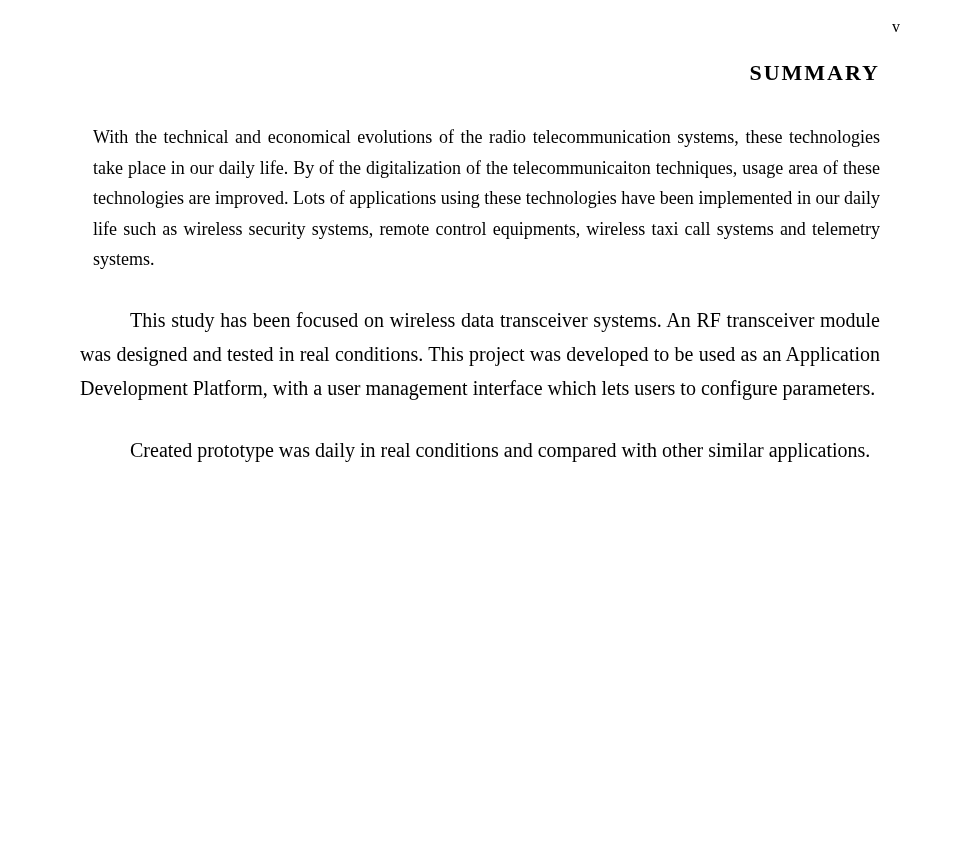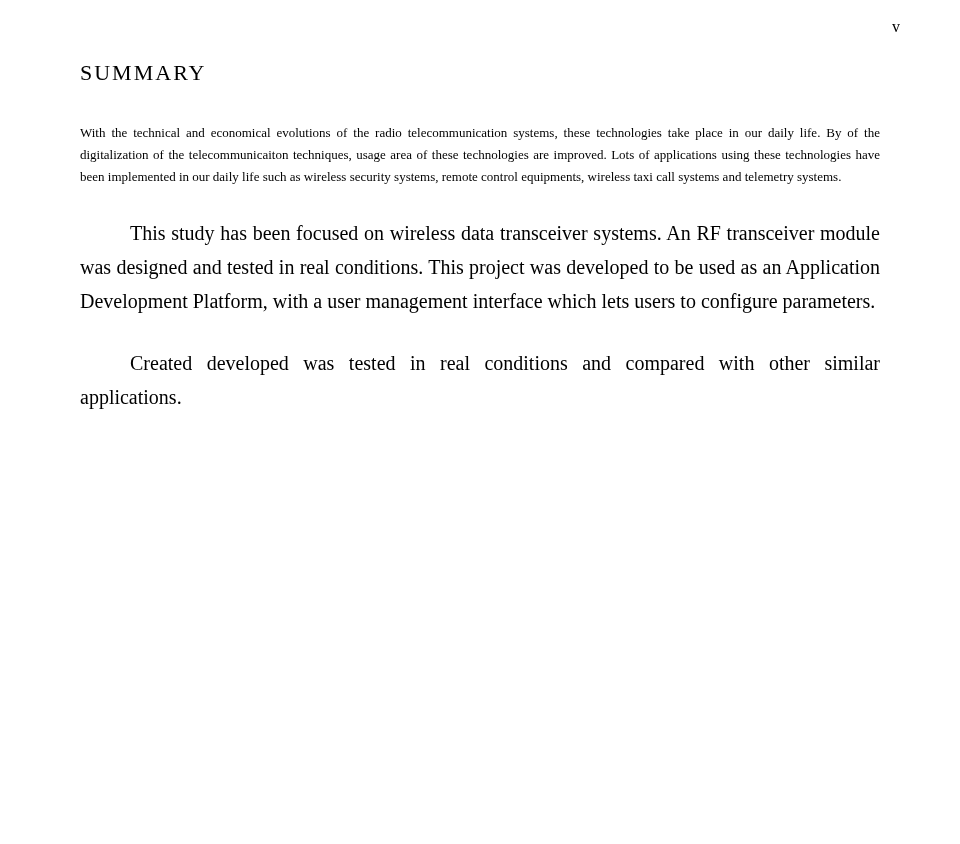--- a/index.html
+++ b/index.html
@@ -19,34 +19,35 @@
 
     .page-number {
       position: absolute;
       top: 18px;
       right: 60px;
       font-size: 16px;
       font-family: "Times New Roman", Times, serif;
     }
 
     .title {
-      text-align: left;
+      text-align: right;
       font-size: 22px;
-      font-weight: normal;
+      font-weight: bold;
       margin-top: 20px;
       margin-bottom: 36px;
       letter-spacing: 2px;
     }
 
     .paragraph {
-      font-size: 13px;
+      font-size: 18px;
       line-height: 1.7;
       text-align: justify;
       margin-bottom: 28px;
       text-indent: 0;
+      margin-left: 13px;
     }
 
     .paragraph-indented {
       font-size: 20px;
       line-height: 1.7;
       text-align: justify;
       margin-bottom: 28px;
       text-indent: 50px;
     }
   </style>
@@ -54,13 +55,13 @@
 <body>
 
 <span class="page-number">v</span>
 
 <h1 class="title">SUMMARY</h1>
 
 <p class="paragraph">With the technical and economical evolutions of the radio telecommunication systems, these technologies take place in our daily life. By of the digitalization of the telecommunicaiton techniques, usage area of these technologies are improved. Lots of applications using these technologies have been implemented in our daily life such as wireless security systems, remote control equipments, wireless taxi call systems and telemetry systems.</p>
 
 <p class="paragraph-indented">This study has been focused  on wireless data transceiver systems. An RF transceiver module was designed and tested in real conditions. This project was developed to be used as an Application Development Platform, with a user management interface which lets users to configure parameters.</p>
 
-<p class="paragraph-indented">Created developed was tested in real conditions and compared with other similar applications.</p>
+<p class="paragraph-indented">Created prototype was daily in real conditions and compared with other similar applications.</p>
 
 </body></html>

